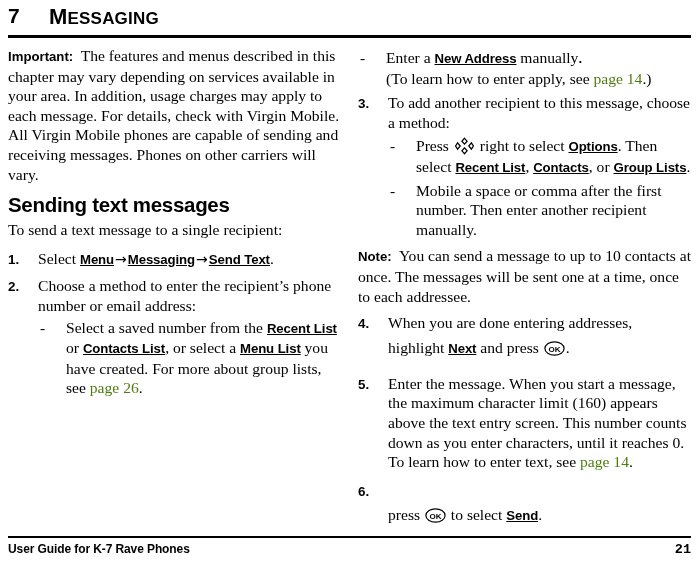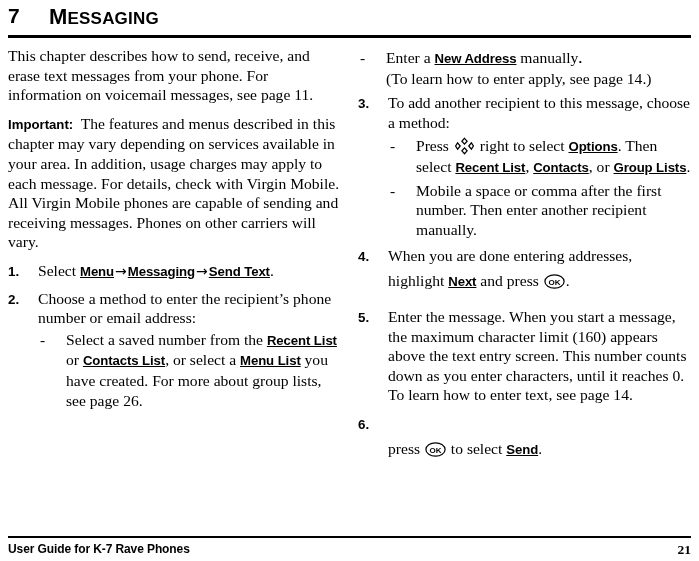--- a/index.html
+++ b/index.html
@@ -85,21 +85,21 @@
     font-size: 13.2px;
     letter-spacing: -0.1px;
     text-decoration: underline;
   }
   .lbl {
     font-family: "Liberation Sans", "DejaVu Sans", sans-serif;
     font-weight: bold;
     font-size: 13.2px;
   }
   a.xref, .xref {
-    color: #000000;
+    color: #4d7c0f;
     text-decoration: none;
   }
 
   h2.sect {
     font-family: "Liberation Sans", "DejaVu Sans", sans-serif;
     font-weight: bold;
     font-size: 20.5px;
     line-height: 24px;
     margin: 7px 0 3px 0;
     letter-spacing: -0.3px;
@@ -195,45 +195,46 @@
     top: 542px;
     font-family: Liberation Sans, sans-serif;
     font-weight: bold;
     font-size: 12px;
     letter-spacing: -0.1px;
   }
   .footer-right {
     position: absolute;
     right: 8px;
     top: 542px;
-    font-family: Liberation Serif, serif;
+    font-family: Liberation Mono, monospace;
     font-weight: bold;
     font-size: 13.5px;
   }
 </style>
 </head>
 <body>
 
 <div class="page">
 
   <div class="chapter-head">
     <span class="chapter-num">7</span>
     <span class="chapter-title"><span class="first">M</span><span>ESSAGING</span></span>
   </div>
   <div class="head-rule"></div>
 
   <div class="col col-left">
 
-    <p class="body"><span>This chapter describes how to send, receive, and erase text messages from your phone. For information on voicemail messages, see </span><span class="xref">page 11</span><span>.</span></p>
 
     <p class="body"><span class="lbl">Important:</span>&nbsp; <span>The features and menus described in this chapter may vary depending on services available in your area. In addition, usage charges may apply to each message. For details, check with Virgin Mobile. All Virgin Mobile phones are capable of sending and receiving messages. Phones on other carriers will vary.</span></p>
 
-
-
-
+    <h2 class="sect">Sending text messages</h2>
+
+
+
+    <p class="body">To send a text message to a single recipient:</p>
 
     <ol class="steps">
 
       <li class="step">
         <span class="step-num">1.</span>
         <span>Select </span><span class="bold-ui">Menu</span><span class="arrow">→</span><span class="bold-ui">Messaging</span><span class="arrow">→</span><span class="bold-ui">Send Text</span><span>.</span>
       </li>
 
       <li class="step">
         <span class="step-num">2.</span>
@@ -274,20 +275,21 @@
               </svg></span><span> right to select </span><span class="bold-ui">Options</span><span>. Then select </span><span class="bold-ui">Recent List</span><span>, </span><span class="bold-ui">Contacts</span><span>, or </span><span class="bold-ui">Group Lists</span><span>.</span>
         </div>
 
         <div class="dash-item" style="margin-top:3px;">
           <span class="dash-mark">-</span>
           <span>Mobile a space or comma after the first number. Then enter another recipient manually.</span>
         </div>
       </li>
     </ol>
 
+    <p class="notepara"><span class="lbl">Note:</span>&nbsp; <span>You can send a message to up to 10 contacts at once. The messages will be sent one at a time, once to each addressee.</span></p>
 
     <ol class="steps">
 
       <li class="step">
         <span class="step-num">4.</span>
         <span>When you are done entering addresses, highlight </span><span class="bold-ui">Next</span><span> and press </span><span class="key-ok"><svg width="21" height="15" viewBox="0 0 21 15">
               <ellipse cx="10.5" cy="7.5" rx="9.6" ry="6.7" fill="none" stroke="#000" stroke-width="1.2"></ellipse>
               <text x="10.5" y="10.6" font-family="Liberation Sans, sans-serif" font-size="8" font-weight="bold" text-anchor="middle" fill="#000">OK</text>
             </svg></span><span>.</span>
       </li>

